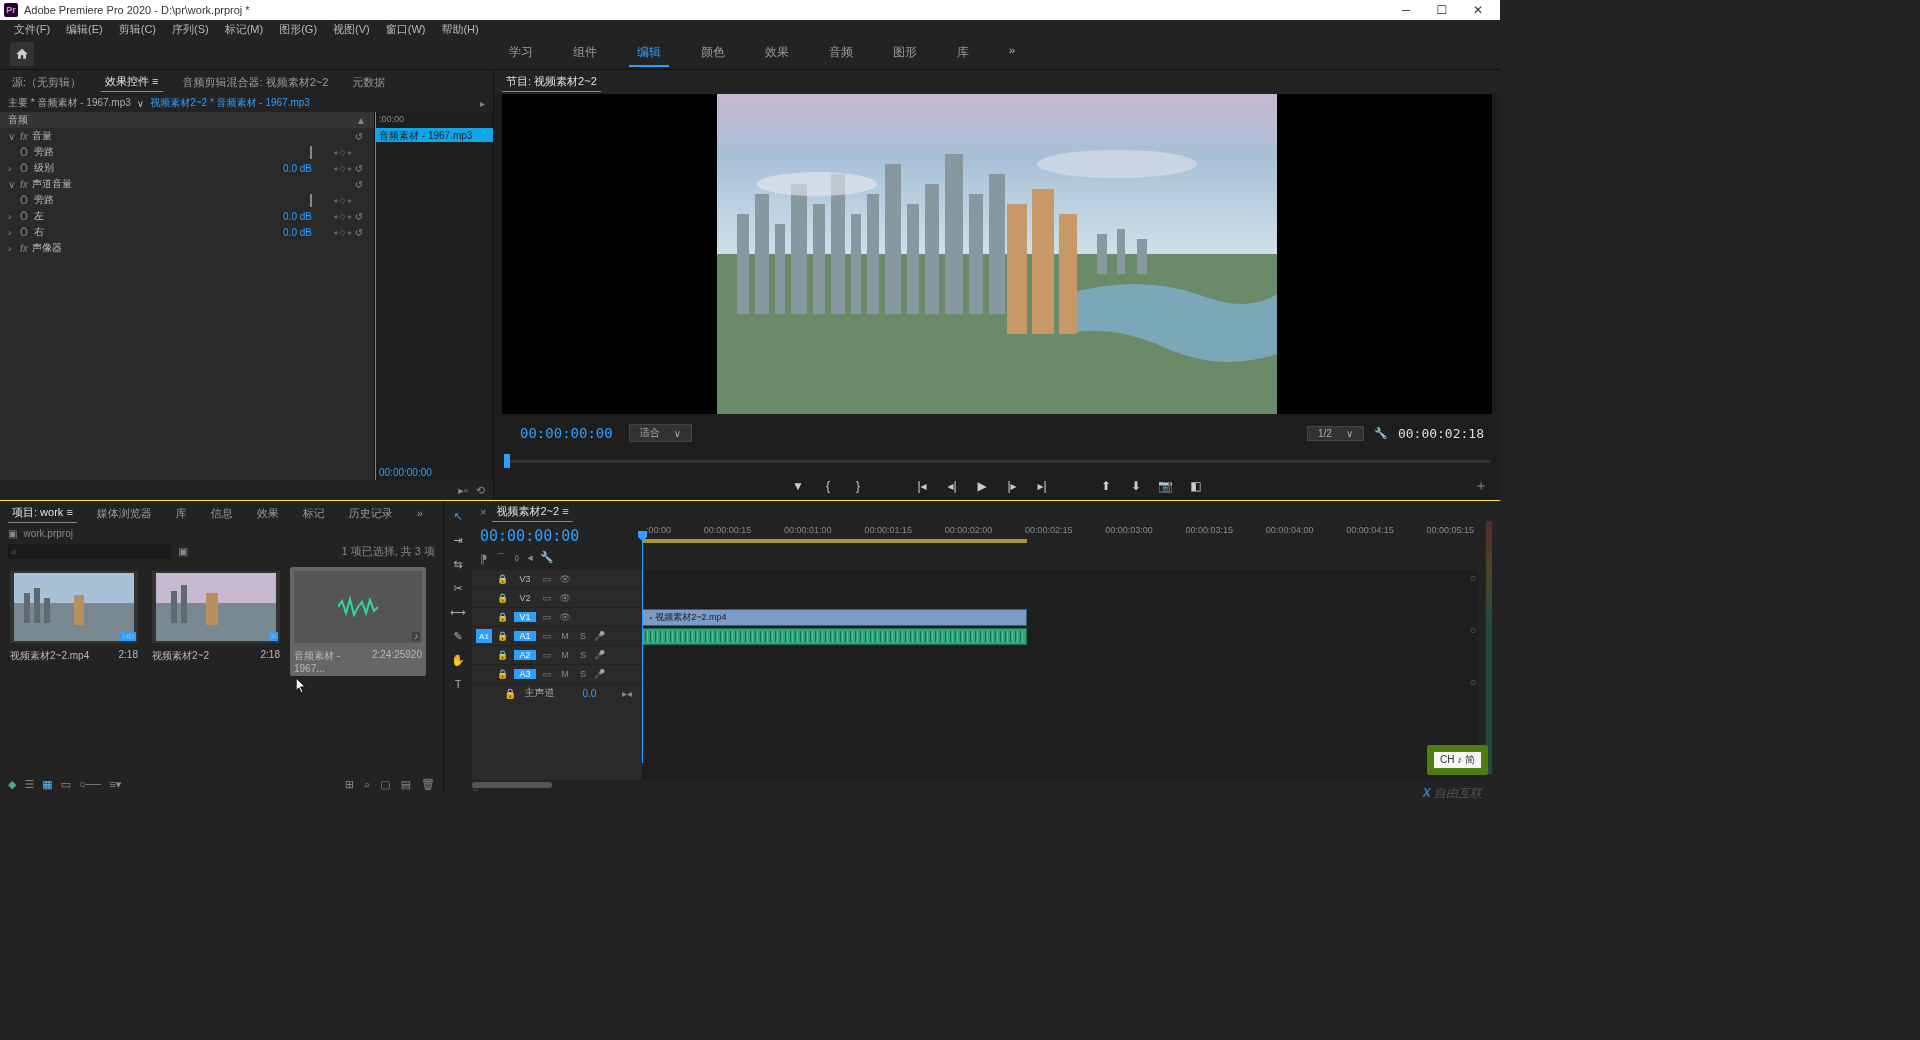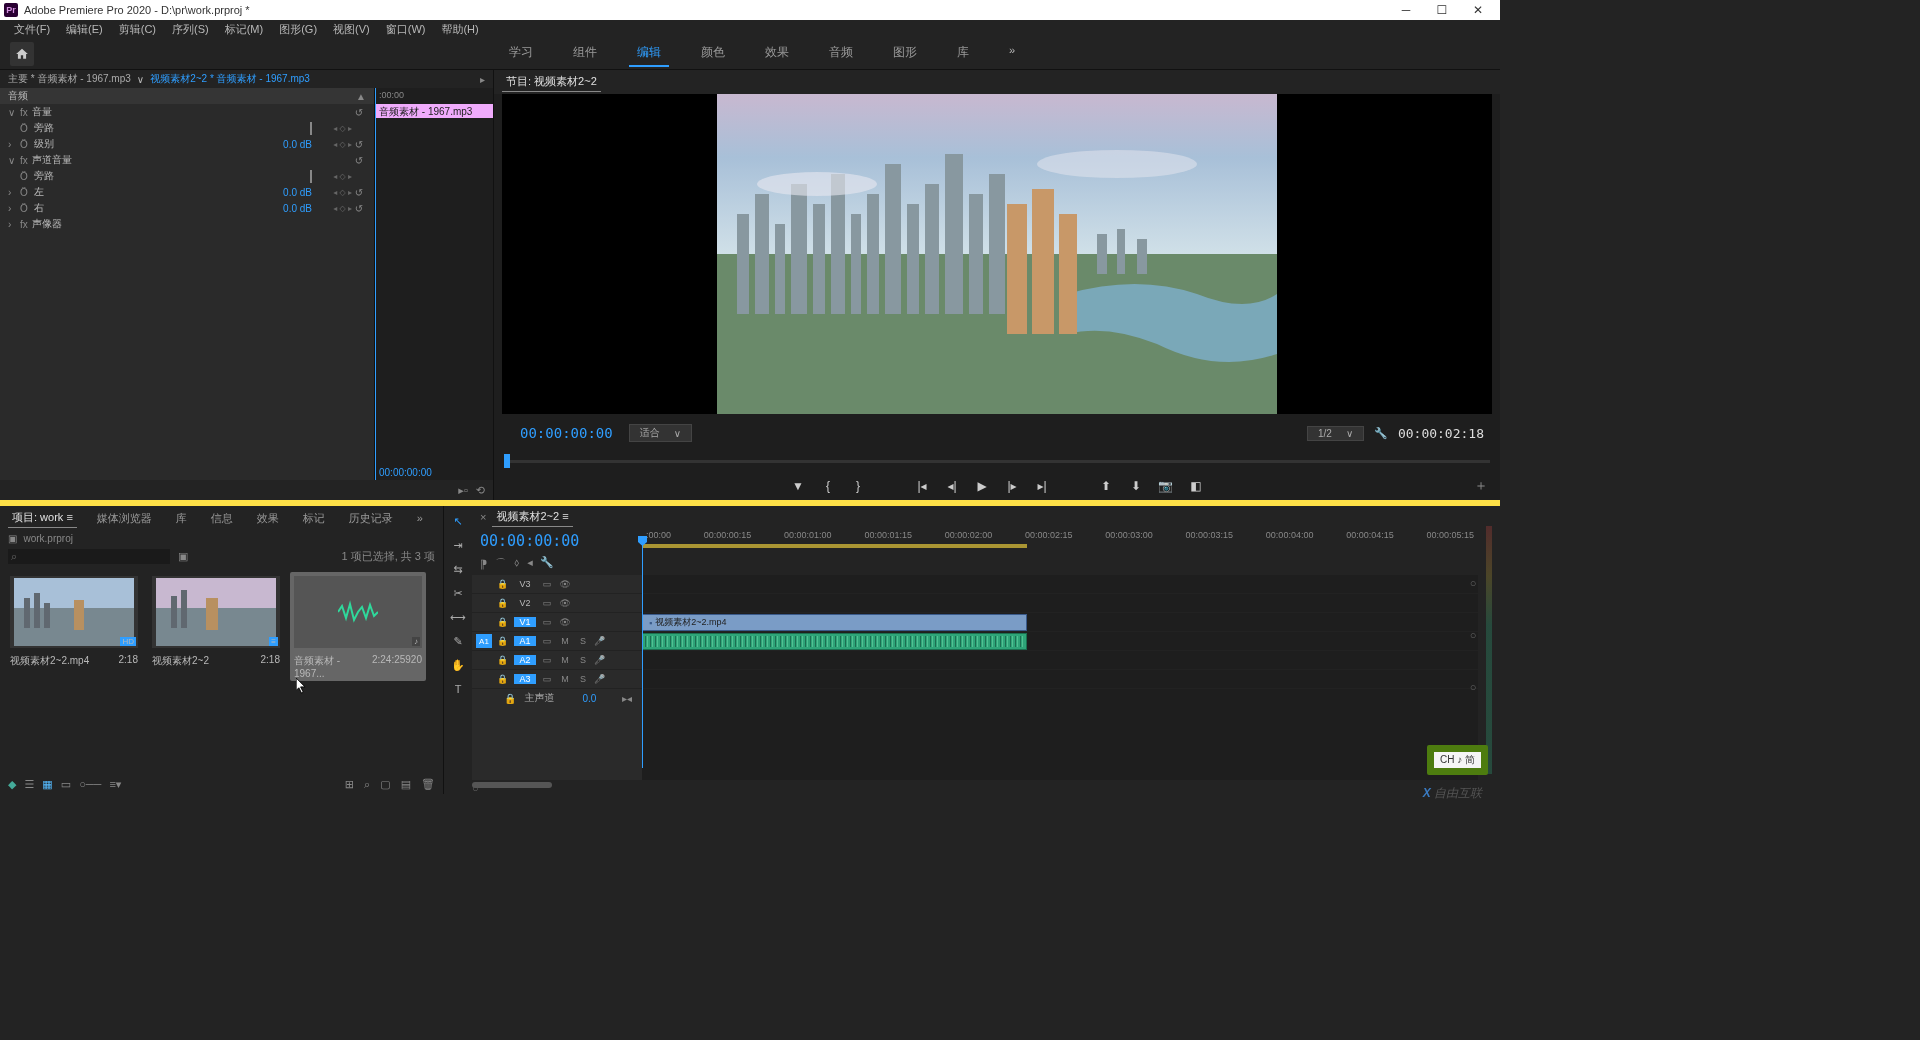--- a/index.html
+++ b/index.html
@@ -35,50 +35,50 @@
 
 
 .ec-header { height: 18px; display: flex; align-items: center; padding: 0 8px; font-size: 10px; gap: 6px; }
 .ec-header .src { color: #aaa; }
 .ec-header .tgt { color: #2f9eff; }
 .ec-body { display: flex; flex: 1; }
 .ec-props { width: 374px; background: #2a2a2a; overflow: hidden; }
 .ec-row { display: flex; align-items: center; height: 16px; padding: 0 8px; border-bottom: 0; font-size: 10px; }
 .ec-row.section { background: #353535; }
 .ec-row .expand { width: 12px; color: #888; }
-.ec-row .fx { width: 12px; color: #888; }
+.ec-row .fx { width: 12px; color: #888; font-style: italic; }
 .ec-row .stopwatch { width: 14px; color: #888; }
 .ec-row .name { flex: 1; }
 .ec-row .val { color: #2f9eff; width: 60px; text-align: right; }
 .ec-row .checkbox { width: 12px; height: 12px; border: 1px solid #888; margin: 0 auto; }
 .ec-row .keynav { display: flex; gap: 3px; color: #666; font-size: 8px; width: 40px; justify-content: flex-end; }
 .ec-row .reset { width: 14px; text-align: center; color: #888; }
 .ec-timeline { flex: 1; background: #1e1e1e; border-left: 1px solid #111; position: relative; }
 .ec-timeline .tc { font-size: 9px; padding: 2px 4px; color: #888; }
-.ec-clip { background: #f0abfc; color: #222; font-size: 10px; padding: 1px 4px; height: 14px; margin-top: 2px; }
+.ec-clip { background: #0ea5e9; color: #222; font-size: 10px; padding: 1px 4px; height: 14px; margin-top: 2px; }
 .ec-playhead { position: absolute; top: 0; bottom: 0; left: 0; width: 1px; background: #2f9eff; }
 .ec-playhead-tc { position: absolute; bottom: 0; left: 2px; color: #2f9eff; font-size: 10px; padding: 2px; }
 
 
 .program-panel { flex: 1; display: flex; flex-direction: column; background: #1e1e1e; }
 .program-monitor { flex: 1; display: flex; align-items: center; justify-content: center; background: #000; margin: 0 8px; }
 .program-controls { height: 38px; display: flex; align-items: center; padding: 0 16px; gap: 6px; }
 .tc-display { color: #2f9eff; font-size: 14px; font-family: monospace; padding: 0 10px; }
 .fit-dd { background: #333; border: 1px solid #444; padding: 1px 10px; font-size: 10px; color: #aaa; display: inline-flex; align-items: center; gap: 14px; }
 .prog-slider { flex: 1; height: 18px; margin: 0 10px; position: relative; background: transparent; }
 .prog-slider-track { position: absolute; top: 8px; left: 0; right: 0; height: 3px; background: #333; }
 .prog-slider-thumb { position: absolute; top: 2px; left: 0; width: 6px; height: 14px; background: #2f9eff; }
 .dur-display { color: #ddd; font-size: 13px; font-family: monospace; }
 .wrench-icon { color: #888; padding: 0 4px; }
 .transport-bar { height: 28px; display: flex; align-items: center; justify-content: center; gap: 14px; color: #ccc; position: relative; }
 .transport-btn { width: 16px; height: 16px; display: flex; align-items: center; justify-content: center; cursor: pointer; font-size: 12px; }
 .add-btn { position: absolute; right: 12px; color: #888; font-size: 14px; }
 
 
-.bottom-layout { display: flex; height: 294px; border-top: 6px solid #fde047; }
+.bottom-layout { display: flex; height: 294px; border-top: 1px solid #fde047; }
 
 
 .project-panel { width: 444px; display: flex; flex-direction: column; border-right: 1px solid #111; }
 .proj-header { display: flex; align-items: center; padding: 3px 8px; font-size: 10px; color: #888; gap: 6px; }
 .proj-search { display: flex; align-items: center; padding: 2px 8px; gap: 8px; }
 .proj-search input { flex: 0 0 90px; background: #1a1a1a; border: none; color: #aaa; padding: 2px 16px 2px 14px; font-size: 10px; }
 .proj-status { margin-left: auto; font-size: 11px; color: #888; }
 .proj-bins { flex: 1; display: flex; gap: 6px; padding: 6px; align-items: flex-start; }
 .bin-item { width: 136px; }
 .bin-item.selected { background: #666; border-radius: 2px; }
@@ -175,20 +175,26 @@
     <span class="ws-tab">音频</span>
     <span class="ws-tab">图形</span>
     <span class="ws-tab">库</span>
     <span class="ws-more">»</span>
   </div>
 </div>
 
 <div class="main-layout">
 
   <div class="left-col">
+    <div class="panel-tabs">
+      <span class="panel-tab">源:（无剪辑）</span>
+      <span class="panel-tab active">效果控件 ≡</span>
+      <span class="panel-tab">音频剪辑混合器: 视频素材2~2</span>
+      <span class="panel-tab">元数据</span>
+    </div>
     <div class="ec-header">
       <span class="src">主要 * 音频素材 - 1967.mp3</span>
       <span>∨</span>
       <span class="tgt">视频素材2~2 * 音频素材 - 1967.mp3</span>
       <span style="margin-left:auto;color:#888">▸</span>
     </div>
     <div class="ec-body">
       <div class="ec-props">
         <div class="ec-row section">
             <span class="name">音频</span>

